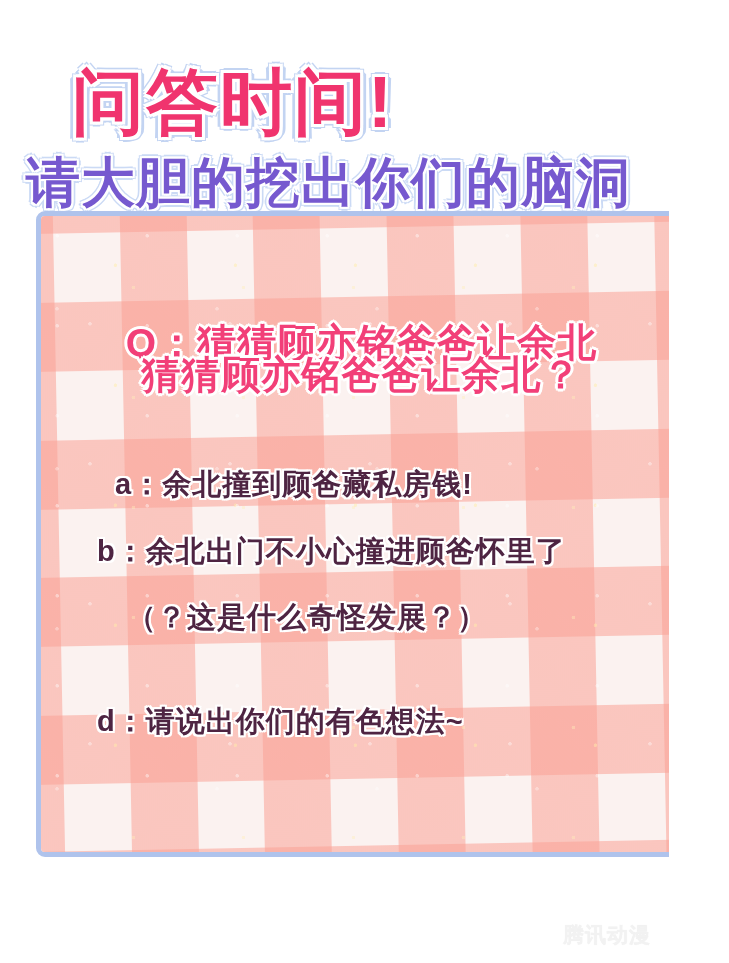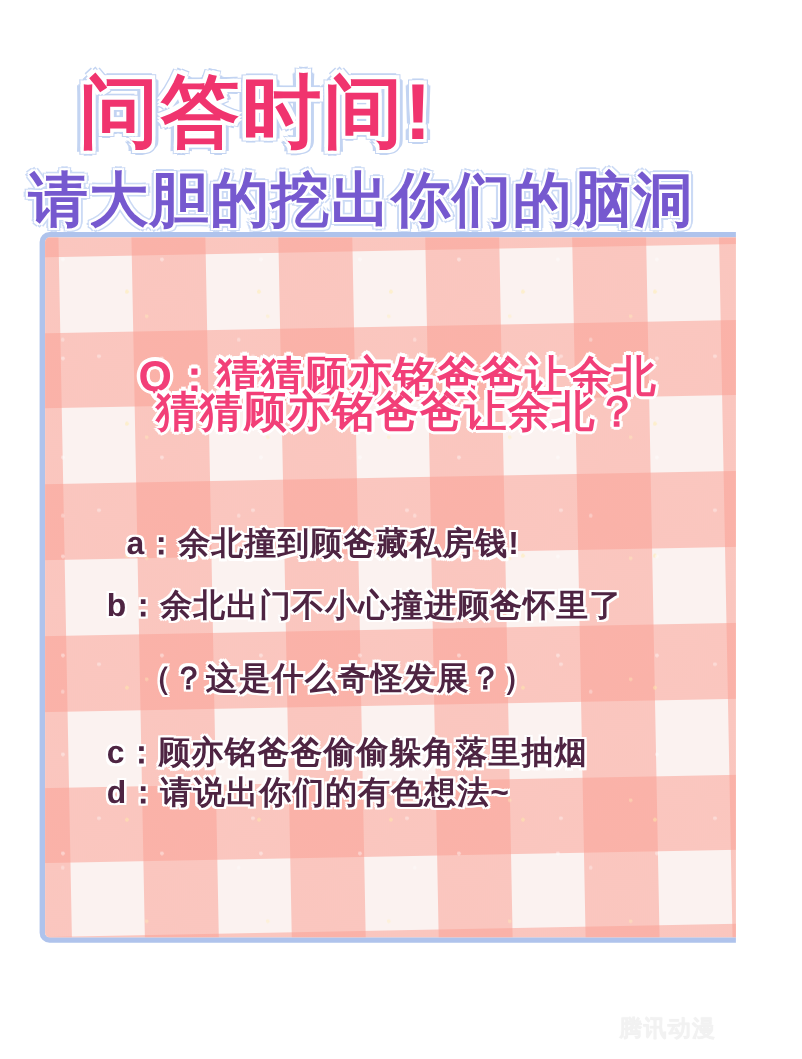--- a/index.html
+++ b/index.html
@@ -155,21 +155,21 @@
     color: #4E2442;
     font-weight: 700;
     font-size: 29px;
     line-height: 34px;
     letter-spacing: 1px;
     white-space: nowrap;
     text-shadow:
       -2px 0 0 #ffffff, 2px 0 0 #ffffff, 0 -2px 0 #ffffff, 0 2px 0 #ffffff,
       -2px -2px 0 #ffffff, 2px -2px 0 #ffffff, -2px 2px 0 #ffffff, 2px 2px 0 #ffffff;
   }
-  .ans-a  { top: 262px; padding-left: 16px; }
+  .ans-a  { top: 251px; padding-left: 16px; }
   .ans-b  { top: 318px; left: 56px; }
   .ans-b2 { top: 384px; left: 86px; }
   .ans-c  { top: 452px; left: 56px; }
   .ans-d  { top: 488px; left: 56px; }
 
   
   .watermark {
     position: absolute;
     right: 18px;
     bottom: 14px;
@@ -197,21 +197,20 @@
     <div class="grain"></div>
 
     <div class="card-content">
 
       <div class="question q-line1">Q：猜猜顾亦铭爸爸让余北</div>
       <div class="question q-line2">猜猜顾亦铭爸爸让余北？</div>
 
       <div class="answer ans-a">a：余北撞到顾爸藏私房钱!</div>
       <div class="answer ans-b">b：余北出门不小心撞进顾爸怀里了</div>
       <div class="answer ans-b2">（？这是什么奇怪发展？）</div>
-      <div class="answer ans-c">c：顾亦铭爸爸偷偷躲角落里抽烟</div>
       <div class="answer ans-d">d：请说出你们的有色想法~</div>
 
     </div>
   </div>
 
   <div class="watermark">腾讯动漫</div>
 
 </div>
 
 </body></html>

